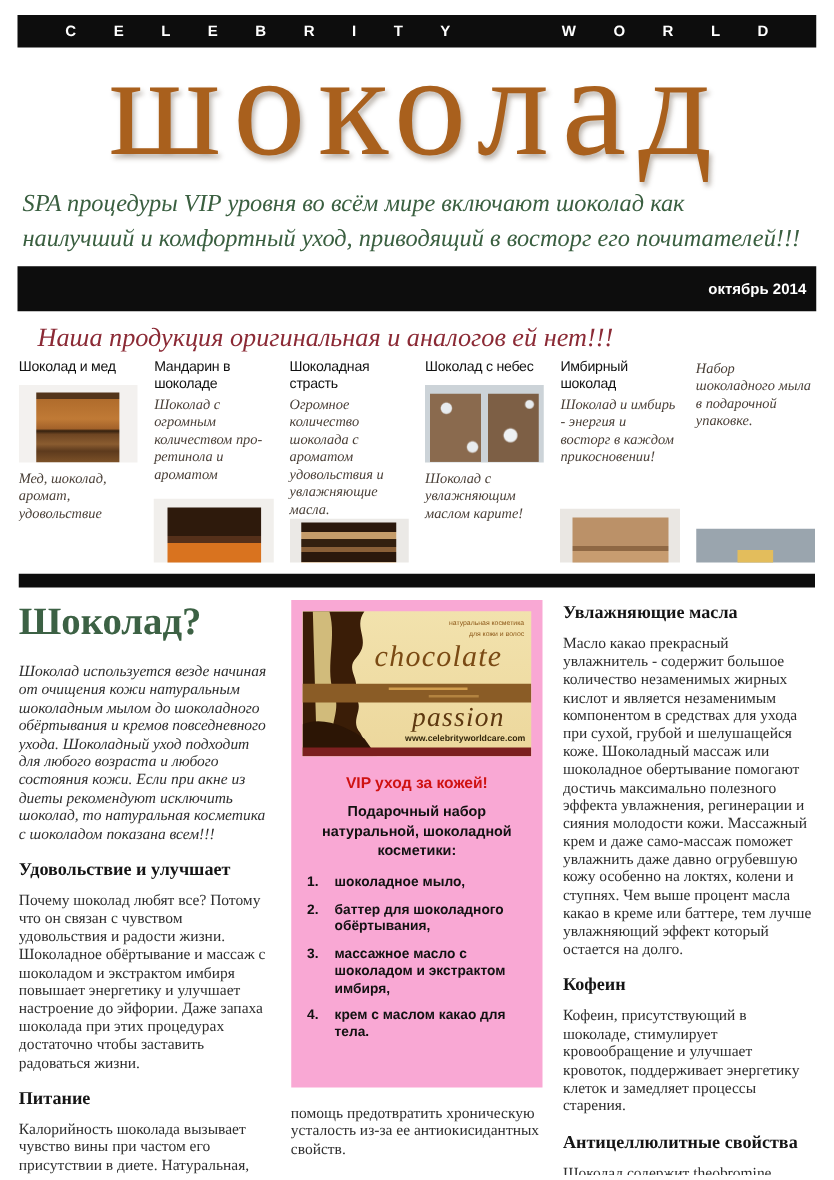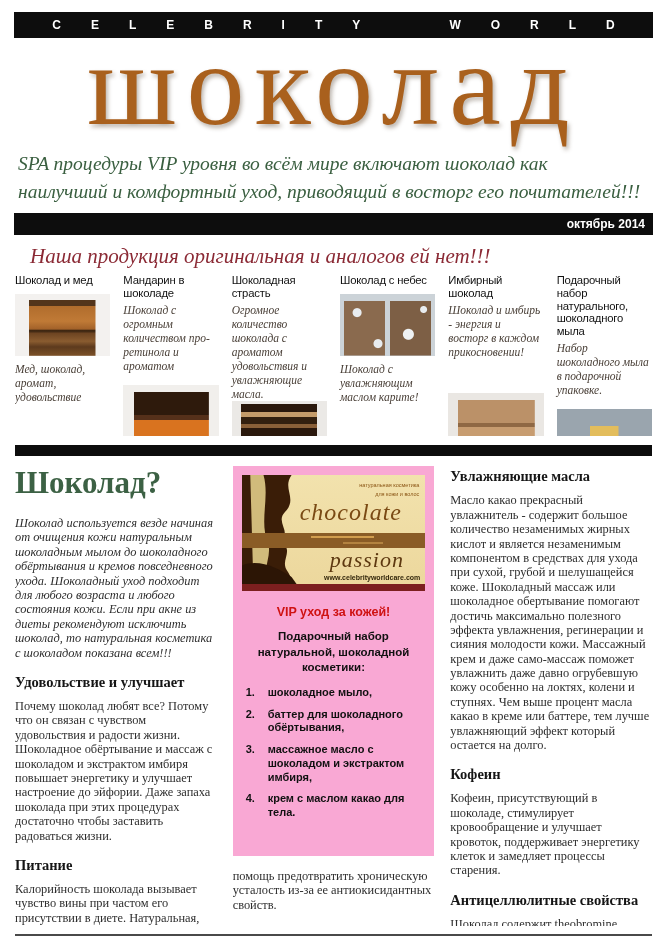--- a/index.html
+++ b/index.html
@@ -5,21 +5,21 @@
   * { box-sizing: border-box; margin: 0; padding: 0; }
   html,body { background:#ffffff; }
   body { width:667px; height:944px; overflow:hidden; font-family:"Liberation Serif", serif; color:#222; }
   .page { position:relative; width:667px; height:944px; background:#fff; }
 
   
   .masthead { margin:12px 14px 0; height:26px; background:#0d0d0d; display:flex; align-items:center; justify-content:center; }
   .masthead .brand { color:#fff; font-family:"Liberation Sans", sans-serif; font-weight:bold; font-size:12px; letter-spacing:30px; word-spacing:26px; text-indent:30px; white-space:nowrap; }
   .big-title { text-align:center; font-size:116px; line-height:0.82; height:100px; color:#a9601d; letter-spacing:10px; font-family:"Liberation Serif", serif; text-shadow:2px 3px 4px rgba(60,40,20,.35); white-space:nowrap; overflow:visible; }
   .tagline { margin:12px 18px 8px; font-style:italic; font-size:19.5px; line-height:1.42; color:#3a5f40; }
-  .issue-bar { margin:0 14px; height:22px; background:#0d0d0d; display:flex; align-items:center; justify-content:flex-end; padding-right:8px; }
+  .issue-bar { margin:0 14px; height:36px; background:#0d0d0d; display:flex; align-items:center; justify-content:flex-end; padding-right:8px; }
   .issue-bar span { color:#fff; font-family:"Liberation Sans", sans-serif; font-weight:bold; font-size:12px; }
 
   
   .products-heading { margin:9px 0 5px 30px; font-style:italic; font-size:21px; color:#8b2a35; }
   .product-grid { margin:2px 15px 0; display:grid; grid-template-columns:repeat(6,1fr); column-gap:13px; height:162px; overflow:hidden; }
   .product { display:flex; flex-direction:column; }
   .p-name { font-family:"Liberation Sans", sans-serif; font-weight:normal; font-size:11.3px; line-height:1.12; letter-spacing:-0.2px; margin-bottom:3px; color:#111; }
   .p-desc { font-style:italic; font-size:11.5px; line-height:1.22; color:#4a4038; }
   .ph { width:100%; flex:none; }
   .ph1 { height:62px; margin:4px 0 6px;
@@ -127,21 +127,20 @@
       <div class="p-desc">Шоколад с увлажняющим маслом карите!</div>
     </div>
 
     <div class="product">
       <div class="p-name">Имбирный шоколад</div>
       <div class="p-desc">Шоколад и имбирь - энергия и восторг в каждом прикосновении!</div>
       <div class="ph ph5"></div>
     </div>
 
     <div class="product">
-      <div class="p-name">Подарочный набор натурального, шоколадного мыла</div>
       <div class="p-desc">Набор шоколадного мыла в подарочной упаковке.</div>
       <div class="ph ph6"></div>
     </div>
 
   </div>
 
   <div class="divider"></div>
 
   <div class="main">
 

